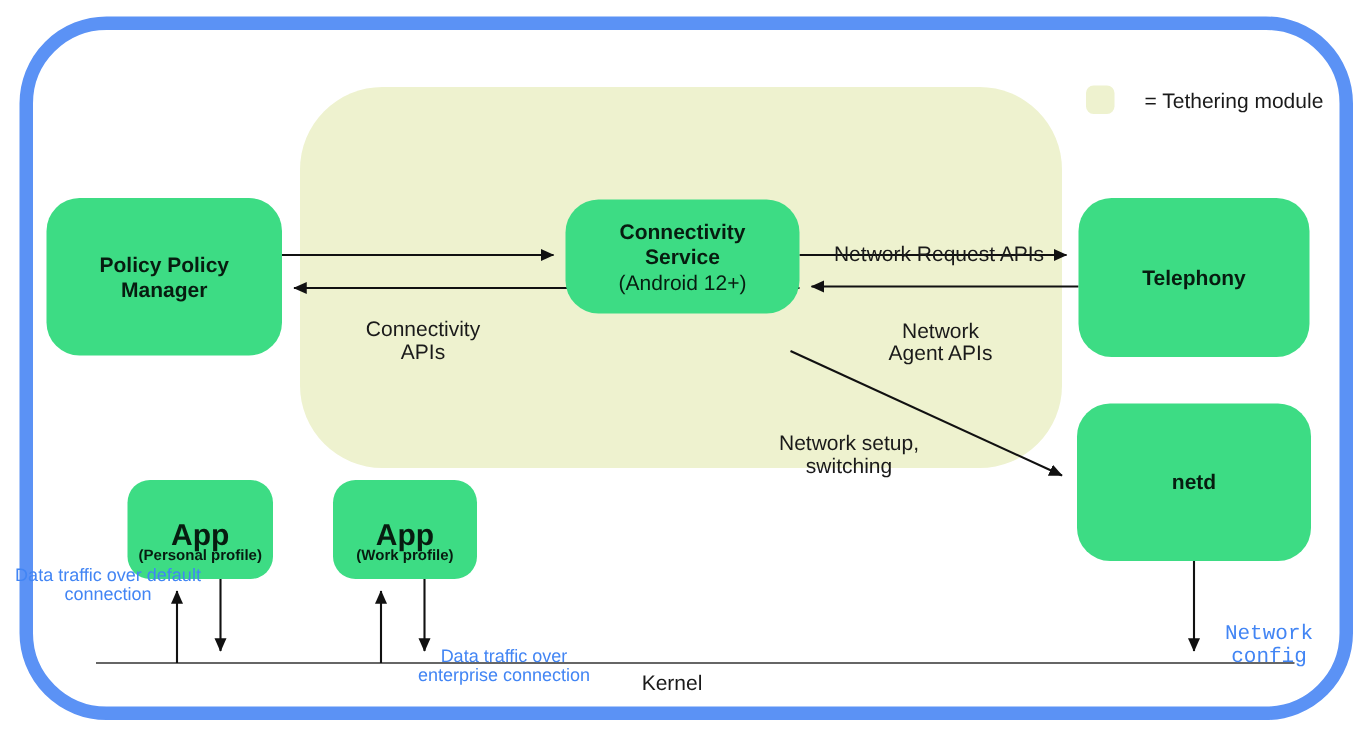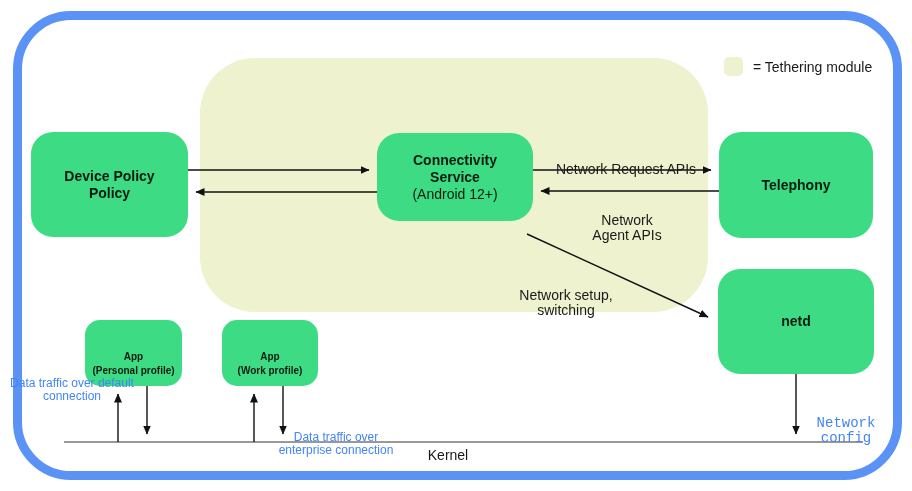--- a/index.html
+++ b/index.html
@@ -30,21 +30,21 @@
   }
   .module-bg{
     position:absolute;
     left:200px;top:58px;width:508px;height:254px;
     background:var(--module);
     border-radius:55px;
   }
   .legend{
     position:absolute;
     left:724px;top:57px;
-    display:flex;align-items:center;gap:10px;
+    display:flex;align-items:center;gap:20px;
   }
   .legend .swatch{
     width:19px;height:19px;border-radius:5px;
     background:var(--module);
   }
   .legend .label{
     font-size:14px;color:#1a1a1a;
   }
   .node{
     position:absolute;
@@ -54,25 +54,25 @@
     align-items:center;justify-content:center;
     text-align:center;
   }
   .node .title{
     font-weight:bold;font-size:14px;line-height:17px;color:#071c10;
   }
   .node .subtitle{
     font-size:14px;line-height:17px;color:#071c10;
   }
   .node.dpm{left:31px;top:132px;width:157px;height:105px;padding:0 28px;}
-  .node.cs{left:377px;top:133px;width:156px;height:88px;padding:0 11px;}
+  .node.cs{left:377px;top:133px;width:156px;height:76px;padding:0 11px;}
   .node.tel{left:719px;top:132px;width:154px;height:106px;padding:16px 11px;}
   .node.netd{left:718px;top:269px;width:156px;height:105px;}
   .node.app{border-radius:15px;}
-  .node.app .title{font-size:10px;line-height:16px;margin-top:20px;}
+  .node.app .title{font-size:20px;line-height:16px;margin-top:20px;}
   .node.app .subtitle{font-weight:bold;font-size:10px;line-height:12px;}
   .node.app1{left:85px;top:320px;width:97px;height:66px;}
   .node.app2{left:222px;top:320px;width:96px;height:66px;}
 
   .edge-label{
     position:absolute;text-align:center;
     font-size:14px;line-height:15px;color:#1a1a1a;margin-top:16px;
   }
   .lbl-conn-apis{left:237px;top:196px;width:90px;}
   .lbl-net-req{left:536px;top:146px;width:180px;}
@@ -121,21 +121,21 @@
     <line x1="283" y1="386" x2="283" y2="434" marker-end="url(#ah)"></line>
     <line x1="796" y1="374" x2="796" y2="434" marker-end="url(#ah)"></line>
   </svg>
 
   <div class="legend">
     <div class="swatch"></div>
     <div class="label">= Tethering module</div>
   </div>
 
   <div class="node dpm">
-    <div class="title">Device Policy Policy</div>
+    <div class="title">Policy Policy Manager</div>
   </div>
 
   <div class="node cs">
     <div class="title">Connectivity Service</div>
     <div class="subtitle">(Android 12+)</div>
   </div>
 
   <div class="node tel">
     <div class="title">Telephony</div>
   </div>
@@ -147,20 +147,21 @@
   <div class="node app app1">
     <div class="title">App</div>
     <div class="subtitle">(Personal profile)</div>
   </div>
 
   <div class="node app app2">
     <div class="title">App</div>
     <div class="subtitle">(Work profile)</div>
   </div>
 
+  <div class="edge-label lbl-conn-apis">Connectivity APIs</div>
   <div class="edge-label lbl-net-req">Network Request APIs</div>
   <div class="edge-label lbl-net-agent">Network Agent APIs</div>
   <div class="edge-label lbl-net-setup">Network setup, switching</div>
 
   <div class="annotation ann-default">Data traffic over default connection</div>
   <div class="annotation ann-enterprise">Data traffic over enterprise connection</div>
   <div class="annotation ann-config">Network config</div>
 
   <div class="kernel-label">Kernel</div>
 

